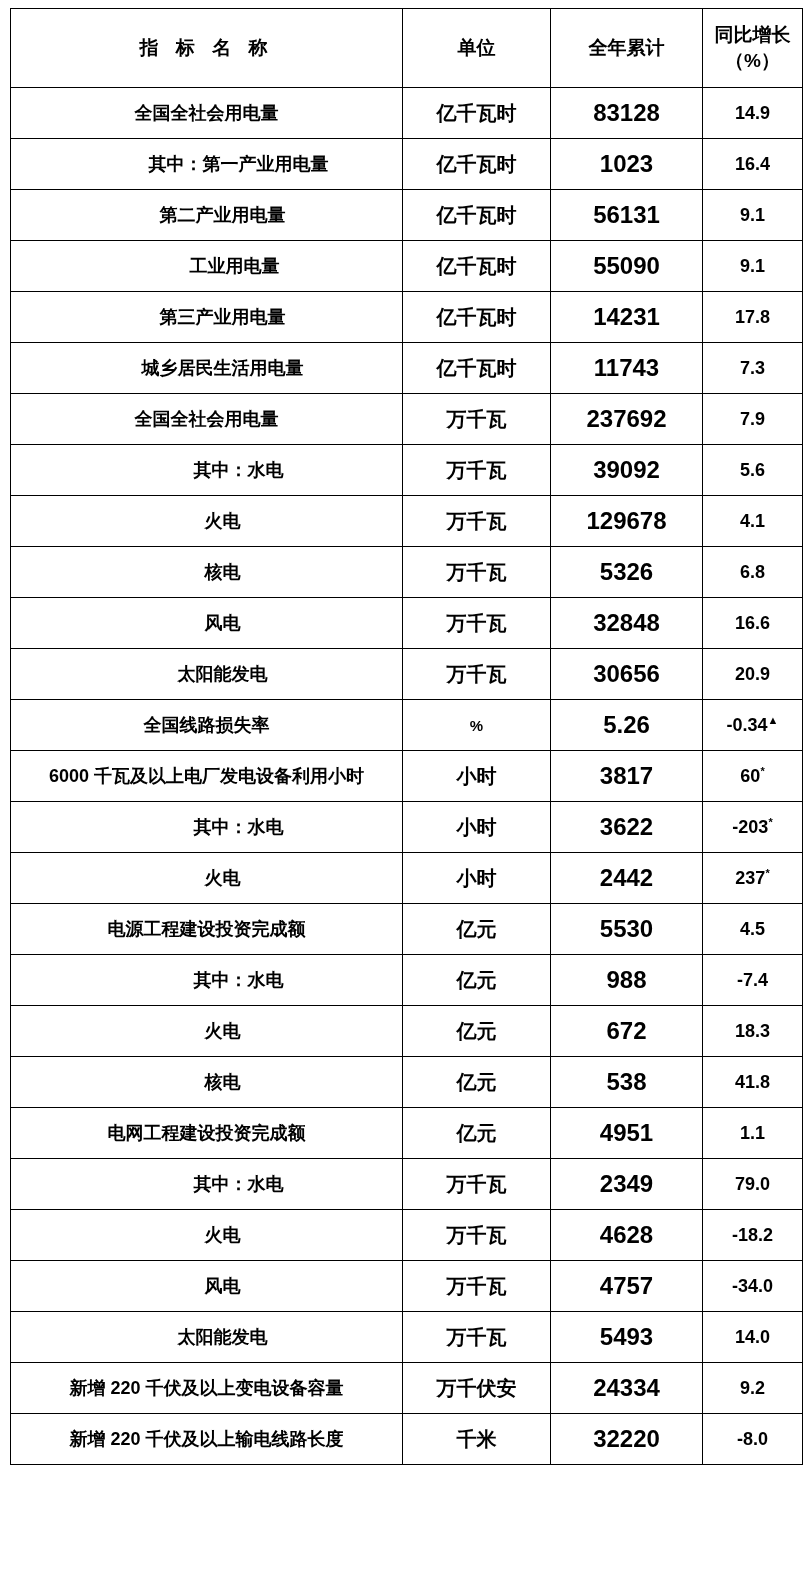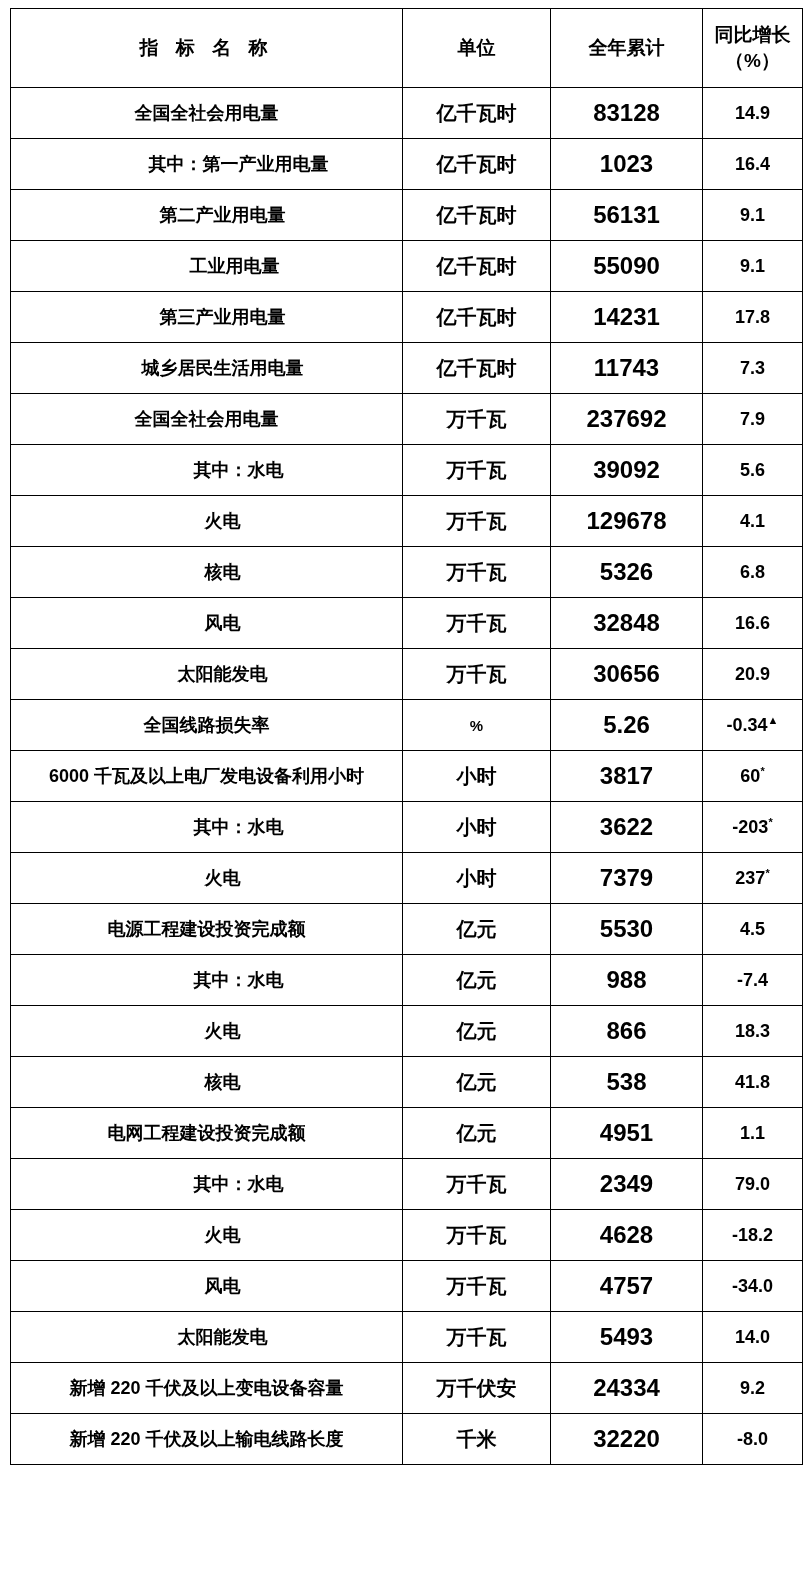--- a/index.html
+++ b/index.html
@@ -197,39 +197,39 @@
         </tr>
         <tr>
           <td class="name ind1">其中：水电</td>
           <td class="unit">小时</td>
           <td class="total">3622</td>
           <td class="grow"><span>-203</span><span class="mark">*</span></td>
         </tr>
         <tr>
           <td class="name ind2">火电</td>
           <td class="unit">小时</td>
-          <td class="total">7379</td>
+          <td class="total">2442</td>
           <td class="grow"><span>237</span><span class="mark">*</span></td>
         </tr>
         <tr>
           <td class="name">电源工程建设投资完成额</td>
           <td class="unit">亿元</td>
           <td class="total">5530</td>
           <td class="grow"><span>4.5</span></td>
         </tr>
         <tr>
           <td class="name ind1">其中：水电</td>
           <td class="unit">亿元</td>
           <td class="total">988</td>
           <td class="grow"><span>-7.4</span></td>
         </tr>
         <tr>
           <td class="name ind2">火电</td>
           <td class="unit">亿元</td>
-          <td class="total">866</td>
+          <td class="total">672</td>
           <td class="grow"><span>18.3</span></td>
         </tr>
         <tr>
           <td class="name ind2">核电</td>
           <td class="unit">亿元</td>
           <td class="total">538</td>
           <td class="grow"><span>41.8</span></td>
         </tr>
         <tr>
           <td class="name">电网工程建设投资完成额</td>

